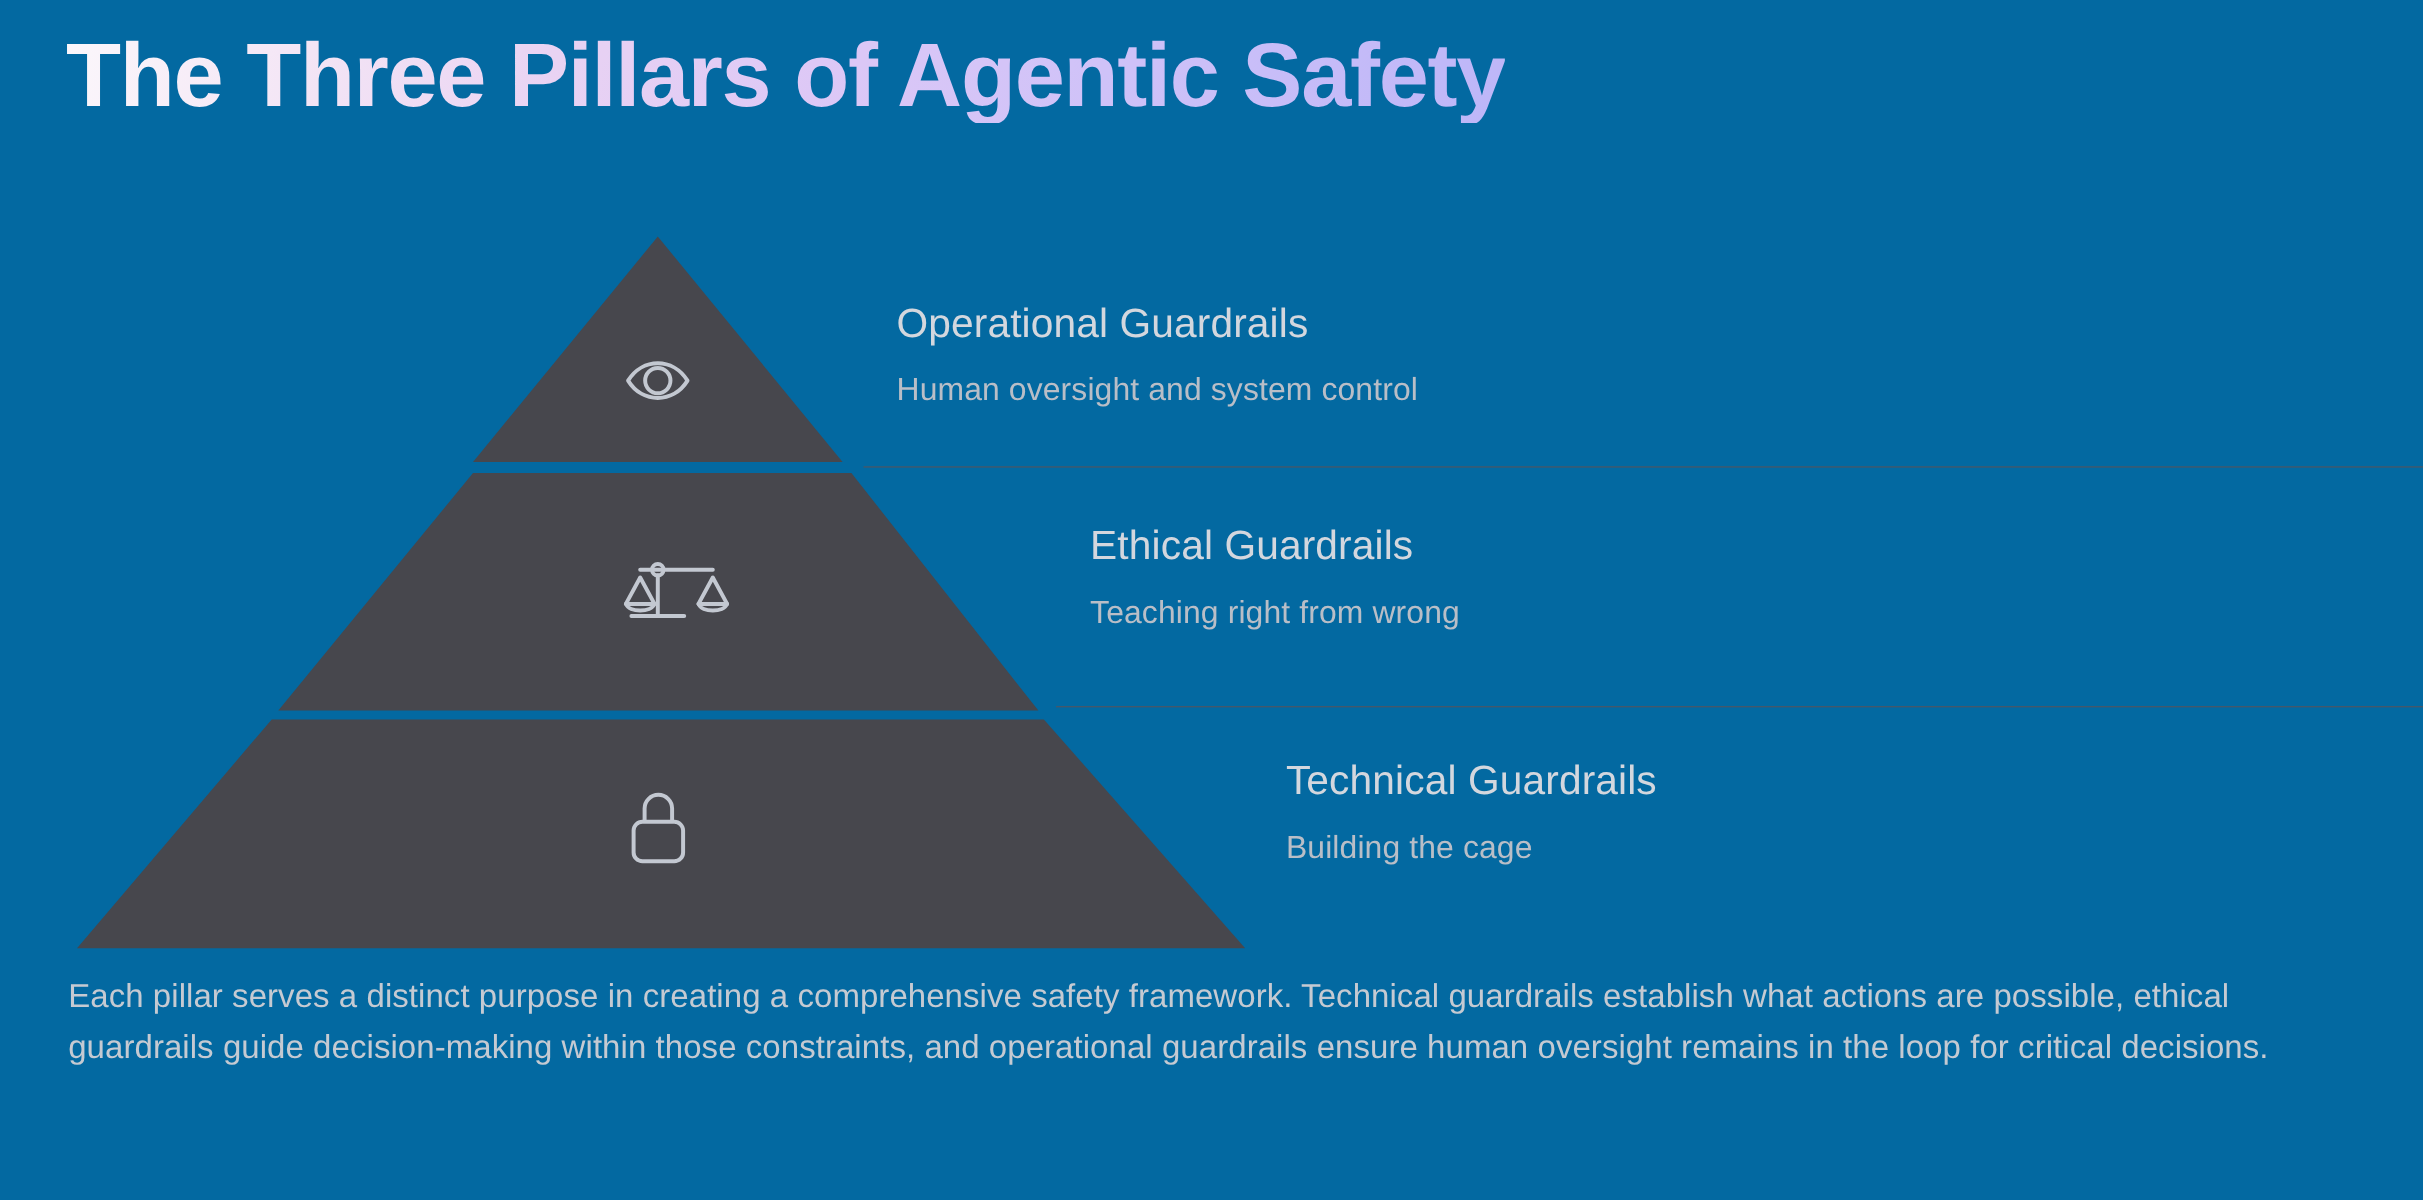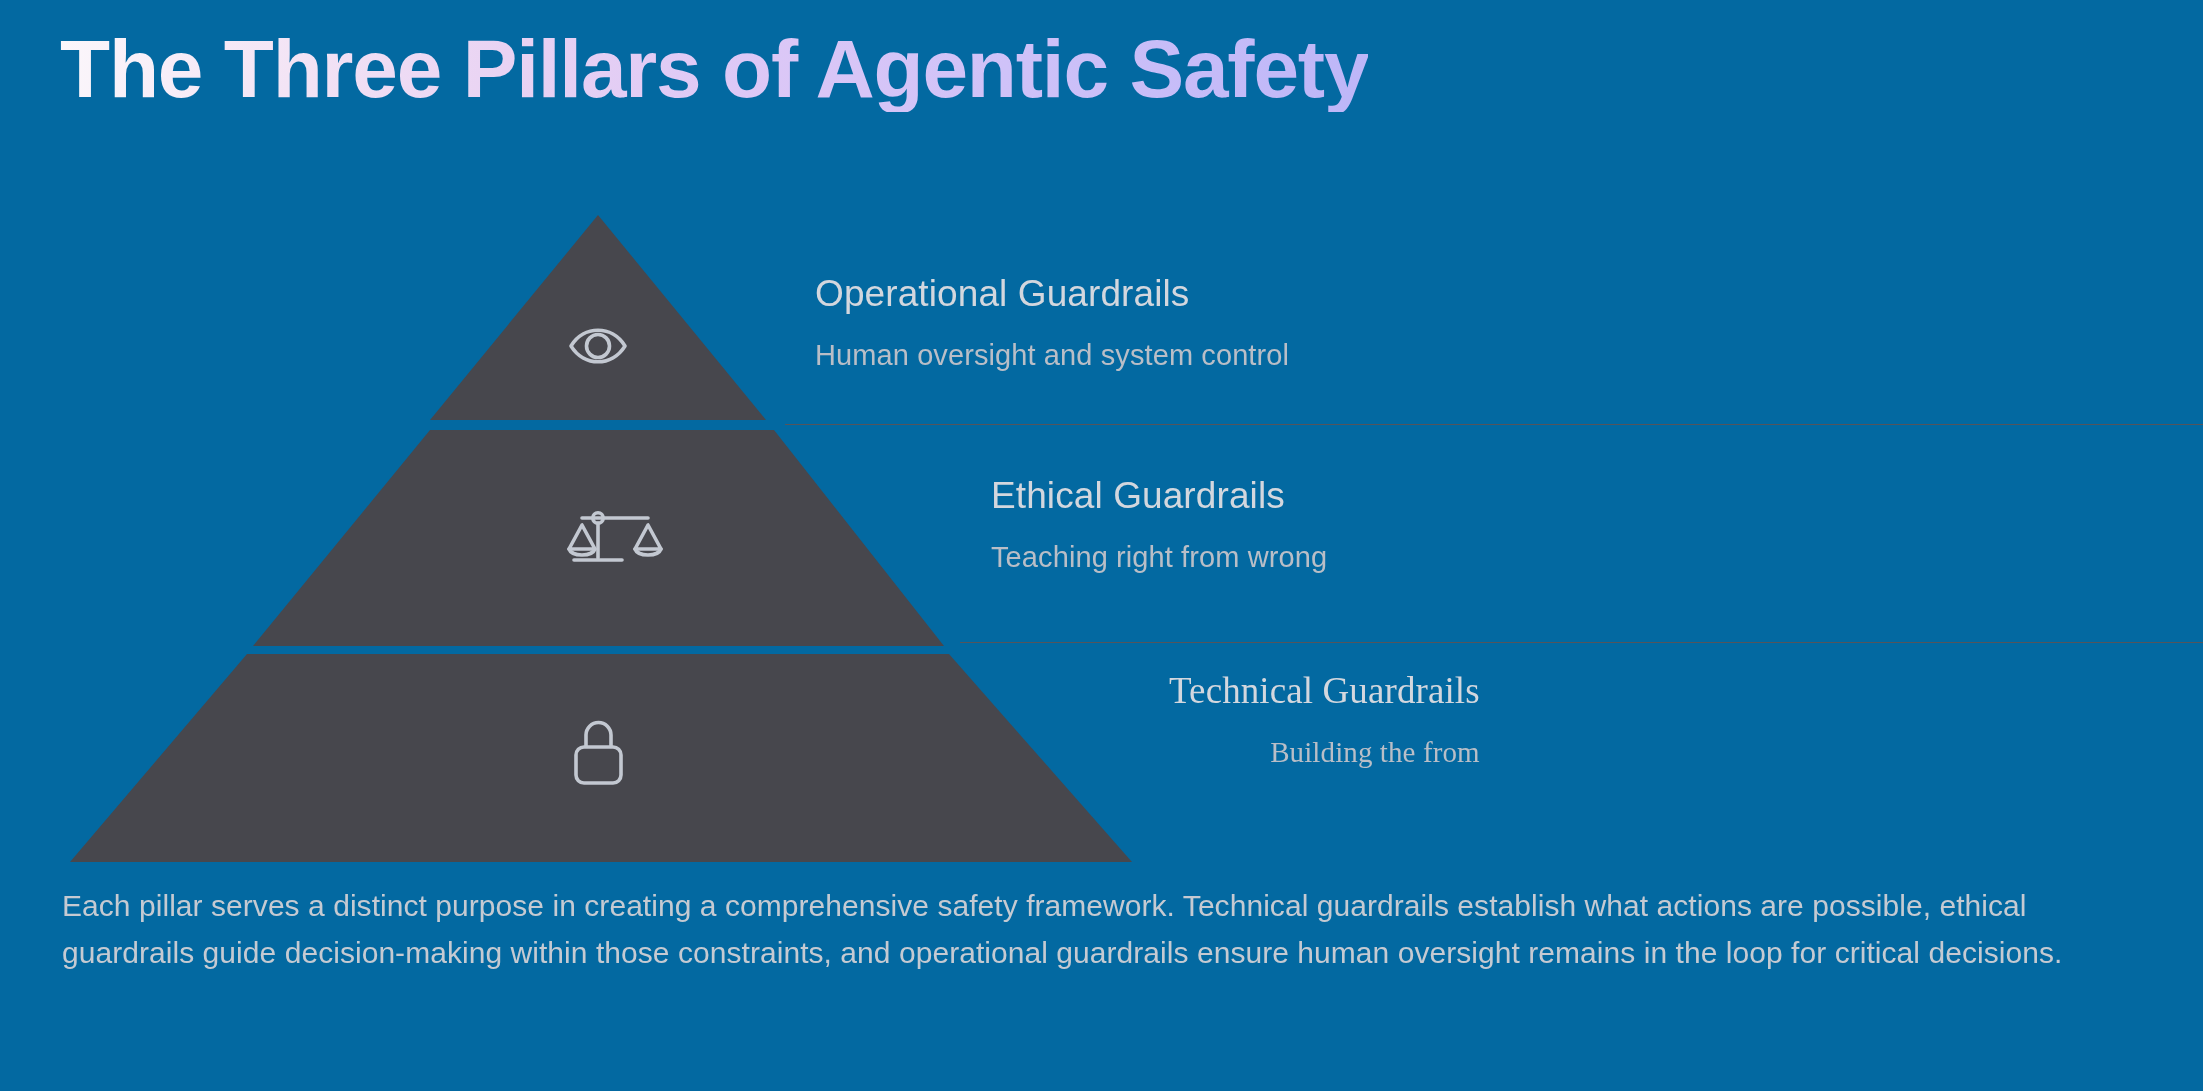--- a/index.html
+++ b/index.html
@@ -78,27 +78,26 @@
   }
 
   .tier-sub {
     font-size: 29px;
     font-weight: 400;
     color: #b9bec7;
     letter-spacing: 0.1px;
     line-height: 1.2;
     margin-top: 22px;
     white-space: nowrap;
-    text-align: right;
   }
 
   
   #tier-0 .tier-text { left: 815px; top: 272px; }
   #tier-1 .tier-text { left: 991px; top: 474px; }
-  #tier-2 .tier-text { left: 1169px; top: 669px; font-family: Liberation Serif, serif; }
+  #tier-2 .tier-text { left: 1169px; top: 688px; }
 
   
   .tier-divider {
     position: absolute;
     height: 1px;
     background: #55555c;
   }
   #divider-0 { left: 785px;  top: 424px; right: 0; }
   #divider-1 { left: 960px;  top: 642px; right: 0; }
 
@@ -174,19 +173,19 @@
   <div class="tier-row" id="tier-1">
     <div class="tier-text">
       <div class="tier-title">Ethical Guardrails</div>
       <div class="tier-sub">Teaching right from wrong</div>
     </div>
   </div>
 
   <div class="tier-row" id="tier-2">
     <div class="tier-text">
       <div class="tier-title">Technical Guardrails</div>
-      <div class="tier-sub">Building the from</div>
+      <div class="tier-sub">Building the cage</div>
     </div>
   </div>
 
   <p class="summary">Each pillar serves a distinct purpose in creating a comprehensive safety framework. Technical guardrails establish what actions are possible, ethical guardrails guide decision-making within those constraints, and operational guardrails ensure human oversight remains in the loop for critical decisions.</p>
 
 </div>
 
 </body></html>

